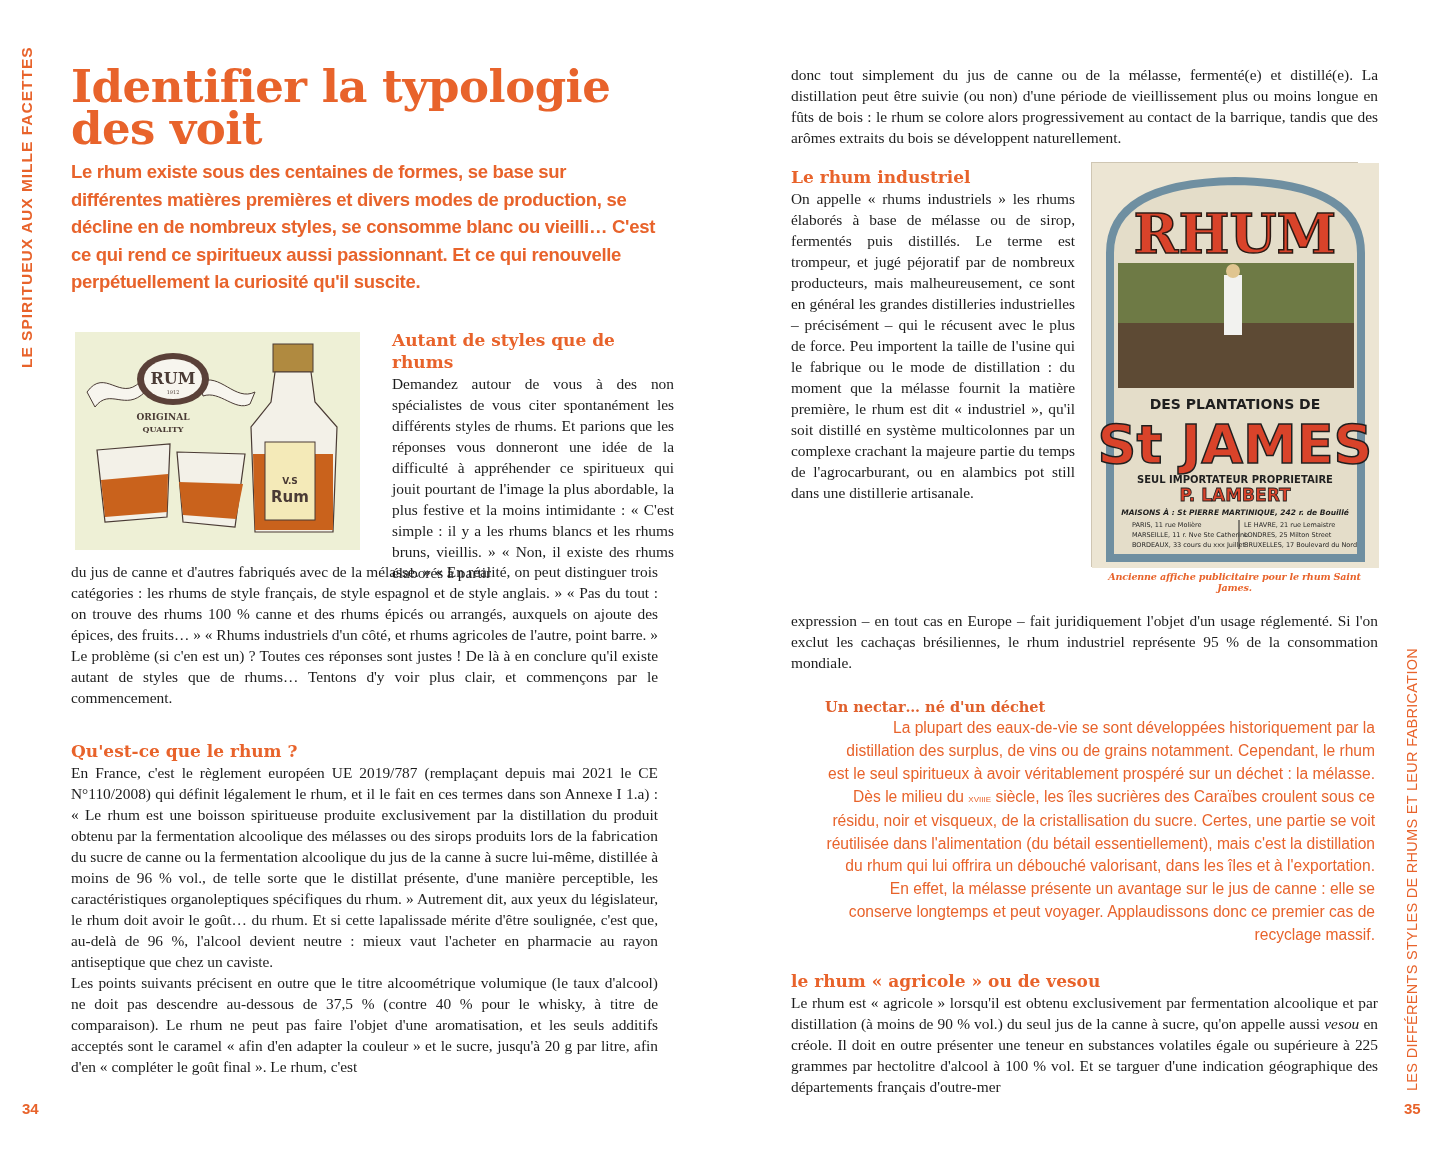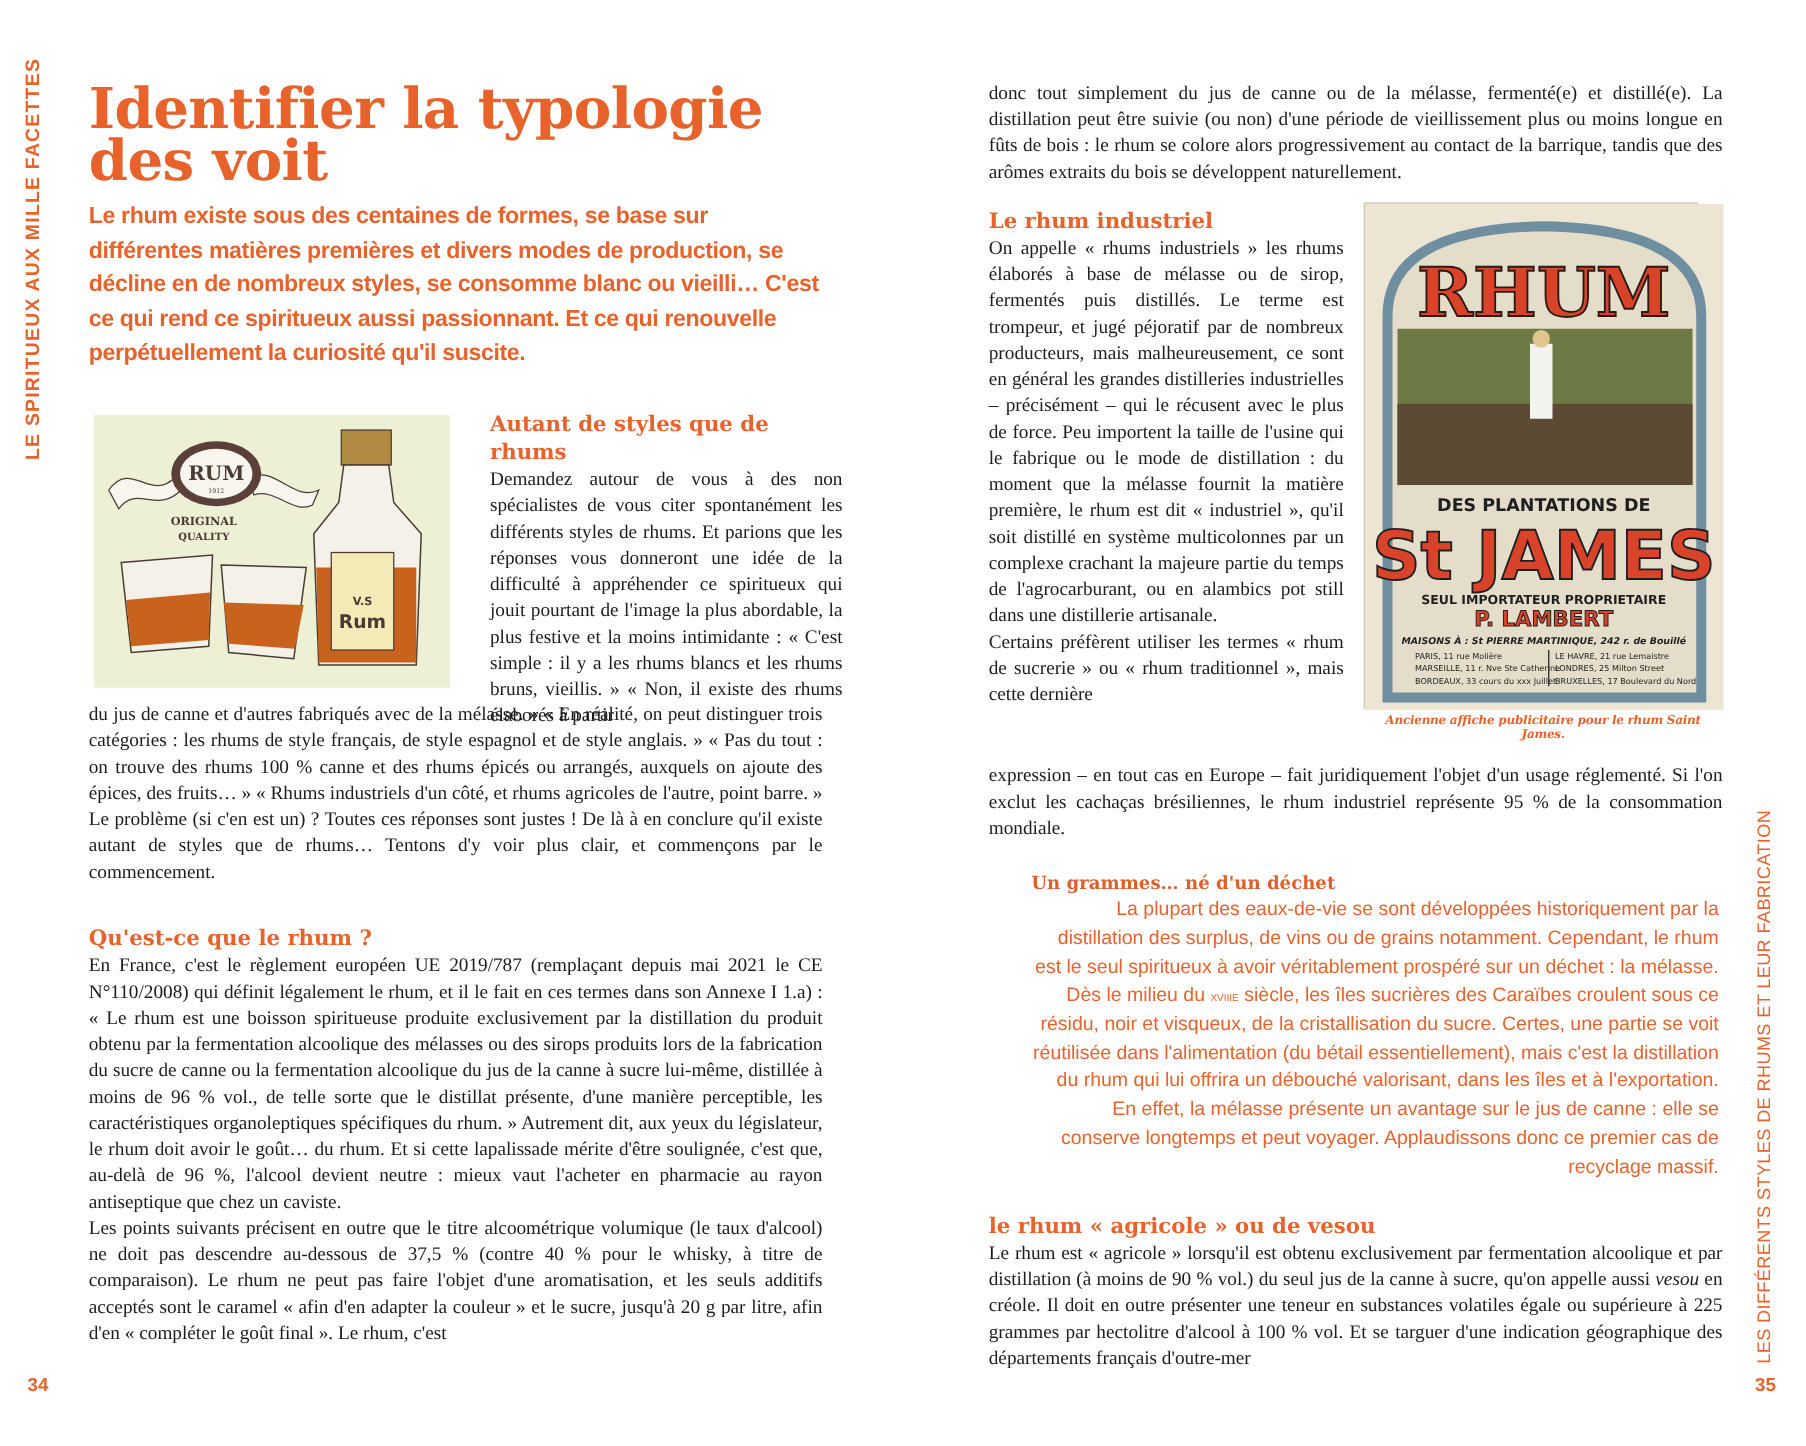--- a/index.html
+++ b/index.html
@@ -132,21 +132,20 @@
 </div>
 
 <div class="page page-right">
   <div class="block-cont">
     <p class="body-text">donc tout simplement du jus de canne ou de la mélasse, fermenté(e) et distillé(e). La distillation peut être suivie (ou non) d'une période de vieillissement plus ou moins longue en fûts de bois : le rhum se colore alors progressivement au contact de la barrique, tandis que des arômes extraits du bois se développent naturellement.</p>
   </div>
 
   <div class="block-industriel">
     <h2 class="section-head">Le rhum industriel</h2>
     <p class="body-text">On appelle « rhums industriels » les rhums élaborés à base de mélasse ou de sirop, fermentés puis distillés. Le terme est trompeur, et jugé péjoratif par de nombreux producteurs, mais malheureusement, ce sont en général les grandes distilleries industrielles – précisément – qui le récusent avec le plus de force. Peu importent la taille de l'usine qui le fabrique ou le mode de distillation : du moment que la mélasse fournit la matière première, le rhum est dit « industriel », qu'il soit distillé en système multicolonnes par un complexe crachant la majeure partie du temps de l'agrocarburant, ou en alambics pot still dans une distillerie artisanale.</p>
-    <p class="body-text">Certains préfèrent utiliser les termes « rhum de sucrerie » ou « rhum traditionnel », mais cette dernière</p>
   </div>
 
   <div class="poster">
     <svg width="287" height="405" viewBox="0 0 287 405">
       <rect width="287" height="405" fill="#ece5d3"></rect>
       <path d="M18 395 L18 90 Q18 20 143 18 Q269 20 269 90 L269 395 Z" fill="#e4ddc9" stroke="#6f8fa1" stroke-width="8"></path>
       <text x="143" y="90" text-anchor="middle" font-family="DejaVu Serif, serif" font-weight="bold" font-size="54" fill="#d9432a" stroke="#2b1a14" stroke-width="1.5">RHUM</text>
       <rect x="26" y="100" width="236" height="125" fill="#6e7a45"></rect>
       <rect x="26" y="160" width="236" height="65" fill="#5d4a34"></rect>
       <rect x="132" y="112" width="18" height="60" fill="#f2f2ef"></rect>
@@ -165,21 +164,21 @@
       <text x="152" y="384" font-family="DejaVu Sans, sans-serif" font-size="6.5" fill="#1f1f1f">BRUXELLES, 17 Boulevard du Nord</text>
     </svg>
   </div>
   <div class="caption">Ancienne affiche publicitaire pour le rhum Saint James.</div>
 
   <div class="block-industriel-full">
     <p class="body-text">expression – en tout cas en Europe – fait juridiquement l'objet d'un usage réglementé. Si l'on exclut les cachaças brésiliennes, le rhum industriel représente 95 % de la consommation mondiale.</p>
   </div>
 
   <div class="box-nectar">
-    <h3 class="nectar-title">Un grammes… né d'un déchet</h3>
+    <h3 class="nectar-title">Un nectar… né d'un déchet</h3>
     <p class="nectar-text"><span>La plupart des eaux-de-vie se sont développées historiquement par la distillation des surplus, de vins ou de grains notamment. Cependant, le rhum est le seul spiritueux à avoir véritablement prospéré sur un déchet : la mélasse. Dès le milieu du </span><span class="smallcaps">xviiie</span><span> siècle, les îles sucrières des Caraïbes croulent sous ce résidu, noir et visqueux, de la cristallisation du sucre. Certes, une partie se voit réutilisée dans l'alimentation (du bétail essentiellement), mais c'est la distillation du rhum qui lui offrira un débouché valorisant, dans les îles et à l'exportation. En effet, la mélasse présente un avantage sur le jus de canne : elle se conserve longtemps et peut voyager. Applaudissons donc ce premier cas de recyclage massif.</span></p>
   </div>
 
   <div class="block-agricole">
     <h2 class="section-head">le rhum « agricole » ou de vesou</h2>
     <p class="body-text"><span>Le rhum est « agricole » lorsqu'il est obtenu exclusivement par fermentation alcoolique et par distillation (à moins de 90 % vol.) du seul jus de la canne à sucre, qu'on appelle aussi </span><i>vesou</i><span> en créole. Il doit en outre présenter une teneur en substances volatiles égale ou supérieure à 225 grammes par hectolitre d'alcool à 100 % vol. Et se targuer d'une indication géographique des départements français d'outre-mer</span></p>
   </div>
 
   <div class="running-head rh-right">LES DIFFÉRENTS STYLES DE RHUMS ET LEUR FABRICATION</div>
   <div class="folio folio-right">35</div>

